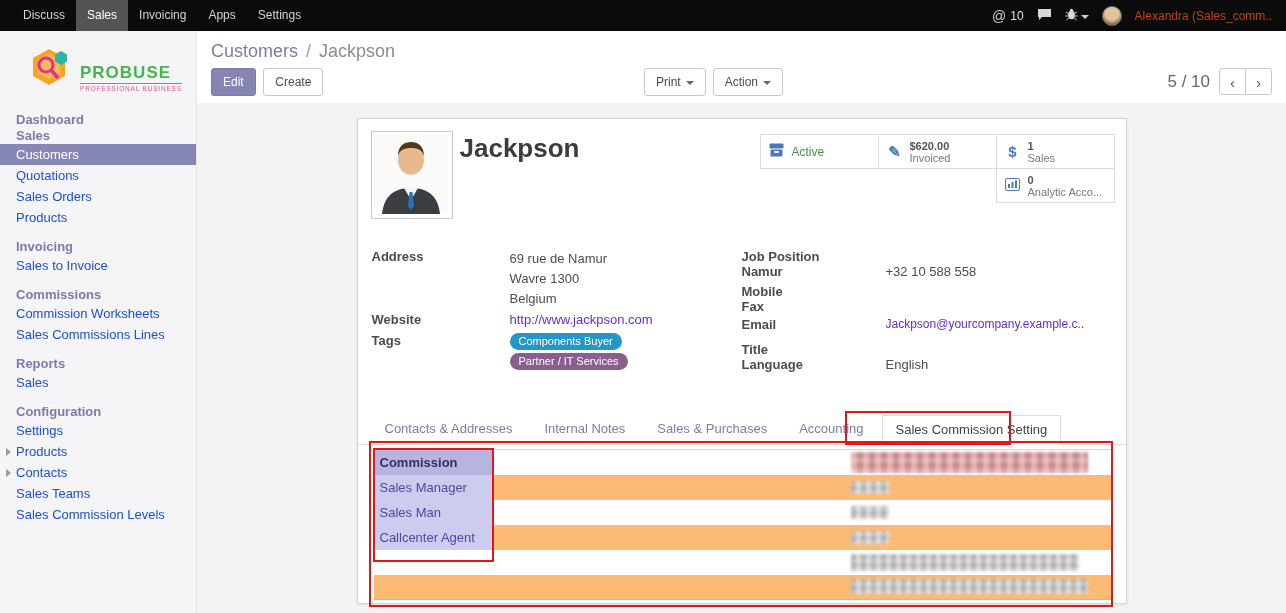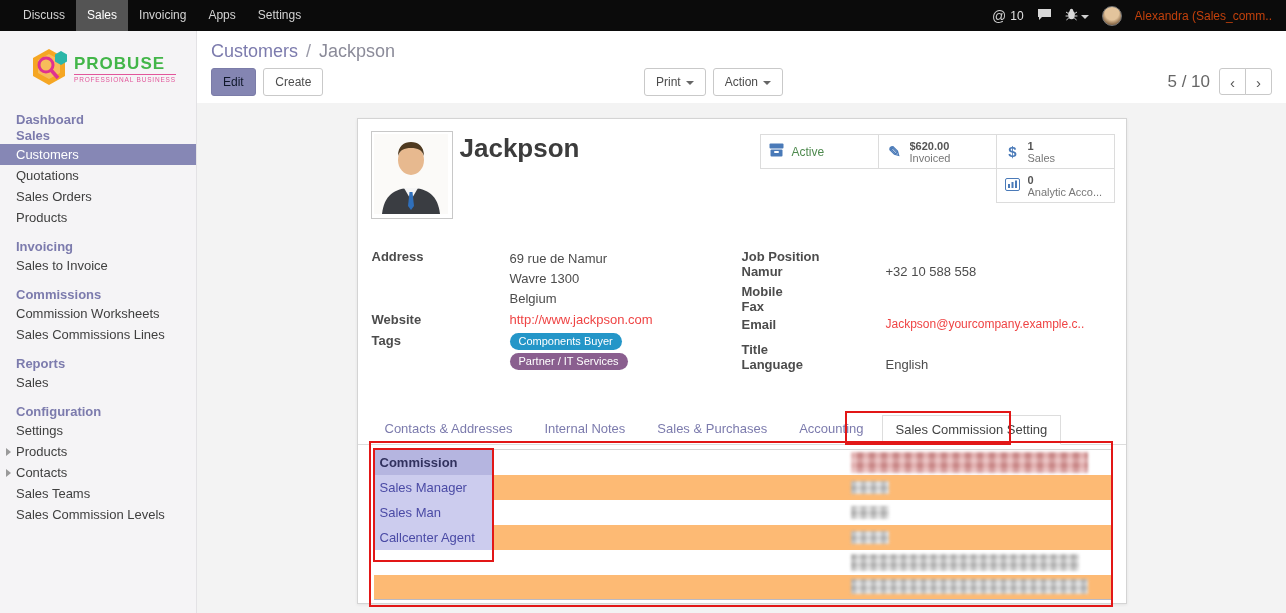--- a/index.html
+++ b/index.html
@@ -30,45 +30,45 @@
     background:radial-gradient(circle at 50% 35%, #e3c49c 0 45%, #8a6a49 75%, #5d452d 100%);
     border:1px solid #777;
   }
   .tb-username { color:#c2410c; white-space:nowrap; overflow:hidden; max-width:150px; }
 
   
   .sidebar {
     position:absolute; top:31px; left:0; width:197px; bottom:0;
     background:#f5f4f6; border-right:1px solid #e3e2e5;
   }
-  .logo-box { display:flex; align-items:center; gap:6px; padding:16px 6px 6px 30px; }
+  .logo-box { display:flex; align-items:flex-end; gap:12px; padding:16px 6px 6px 30px; }
   .logo-text-main { color:#43b649; font-weight:bold; font-size:17px; letter-spacing:1px; line-height:16px; }
   .logo-text-sub { color:#e2569b; font-size:6.5px; letter-spacing:.8px; border-top:1px solid #e2569b; padding-top:1px; margin-top:2px; }
   .side-root { height:16px; line-height:16px; margin-top:11px; padding-left:16px;
                font-weight:bold; color:#7c7bad; font-size:13px; cursor:pointer; }
-  .side-item { height:21px; line-height:21px; padding-left:16px; color:#404040; font-size:13px; cursor:pointer; position:relative; }
+  .side-item { height:21px; line-height:21px; padding-left:16px; color:#1d4ed8; font-size:13px; cursor:pointer; position:relative; }
   .side-item.selected { background:#8687b5; color:#fff; }
   .side-item .expand-arrow {
     position:absolute; left:6px; top:7px; width:0; height:0;
     border-top:4px solid transparent; border-bottom:4px solid transparent; border-left:5px solid #9a9a9a;
   }
 
   
   .main { position:absolute; top:31px; left:197px; right:0; bottom:0; background:#f3f3f3; }
   .control-panel { background:#fff; height:72px; padding:9px 14px 0; }
   .breadcrumb { font-size:18px; line-height:22px; }
   .crumb-link { color:#7c7bad; cursor:pointer; }
   .crumb-sep { color:#9a9aa8; margin:0 3px; }
   .crumb-current { color:#8b8b99; }
   .cp-row { position:relative; margin-top:6px; height:28px; }
   .btn {
     display:inline-block; font-size:12px; line-height:16px; padding:5px 11px;
     border:1px solid #c9c9c9; background:#fff; color:#4c4c4c; border-radius:3px; cursor:pointer; vertical-align:top;
   }
-  .btn-primary { background:#8485b2; border-color:#7b7ca8; color:#0f172a; }
+  .btn-primary { background:#8485b2; border-color:#7b7ca8; color:#ffffff; }
   .center-btns { position:absolute; left:433px; top:0; display:flex; gap:7px; }
   .btn .caret-dark {
     width:0; height:0; border-left:4px solid transparent; border-right:4px solid transparent;
     border-top:4px solid #666; display:inline-block; margin-left:5px; vertical-align:middle;
   }
   .pager { position:absolute; right:0; top:0; display:flex; align-items:center; gap:9px; }
   .pager-count { font-size:17px; color:#666; }
   .pager-btns { display:flex; }
   .pager-btn {
     width:27px; height:27px; border:1px solid #c9c9c9; background:#fff; color:#555;
@@ -100,21 +100,21 @@
 
   
   .fields-left { position:absolute; left:14px; top:130px; width:365px; }
   .fields-right { position:absolute; left:384px; top:130px; width:374px; }
   .frow { display:flex; }
   .flabel { font-weight:bold; color:#4c4c4c; flex:none; }
   .fields-left .flabel { width:138px; }
   .fields-right .flabel { width:144px; }
   .fval { color:#4c4c4c; }
   .addr-line { line-height:20px; }
-  .link { color:#ef4444; cursor:pointer; text-decoration:none; }
+  .link { color:#6d28d9; cursor:pointer; text-decoration:none; }
   .tag-pill {
     display:inline-block; color:#fff; font-size:11px; line-height:14px;
     padding:1px 9px 2px; border-radius:9px; margin-bottom:3px; white-space:nowrap;
   }
   .tag-blue { background:#2496c8; }
   .tag-purple { background:#8a5f8f; }
 
   
   .tabs { position:absolute; left:0; right:0; top:296px; height:30px;
           border-bottom:1px solid #ddd; padding-left:13px; display:flex; align-items:flex-end; }

